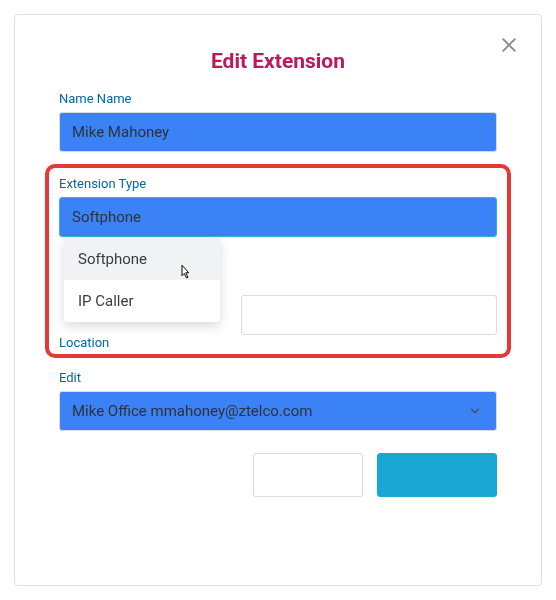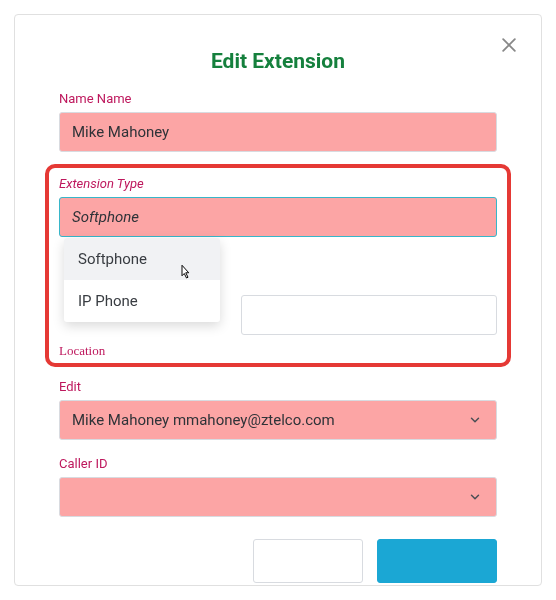--- a/index.html
+++ b/index.html
@@ -28,41 +28,41 @@
     width: 20px;
     height: 20px;
     cursor: pointer;
     color: #888;
   }
   .close-btn svg { width: 100%; height: 100%; display: block; }
   h2.modal-title {
     text-align: center;
     font-size: 21px;
     font-weight: 700;
-    color: #15803d;
+    color: #be185d;
     margin: 14px 0 18px 0;
   }
   .field { margin-bottom: 16px; }
   .field-label {
     font-size: 13px;
-    color: #be185d;
+    color: #0369a1;
     margin-bottom: 6px;
     display: block;
   }
   .text-input, .select-box {
     width: 100%;
     height: 40px;
     border: 1px solid #d8dbe0;
     border-radius: 3px;
     padding: 0 12px;
     font-size: 15px;
     color: #2f3338;
     display: flex;
     align-items: center;
-    background: #fca5a5;
+    background: #3b82f6;
     position: relative;
   }
   .select-box.active {
     border: 1px solid #37b6c9;
   }
   .chev {
     position: absolute;
     right: 14px;
     top: 50%;
     transform: translateY(-50%);
@@ -162,70 +162,59 @@
   <h2 class="modal-title">Edit Extension</h2>
 
   <div class="field">
     <label class="field-label">Name Name</label>
     <div class="text-input">
       <span>Mike Mahoney</span>
     </div>
   </div>
 
   <div class="highlight-box">
-    <div class="field" style="margin-bottom:8px;font-style:italic;">
+    <div class="field" style="margin-bottom:8px;">
       <label class="field-label">Extension Type</label>
       <div class="select-box active">
         <span>Softphone</span>
       </div>
     </div>
 
     <div class="dropdown">
       <div class="dropdown-item hovered">
         <span>Softphone</span>
         <div class="cursor">
           <svg viewBox="0 0 24 24" fill="#fff" stroke="#000" stroke-width="1.3">
             <path d="M8 3 L8 17 L11 14 L14 20 L16 19 L13 13 L17 13 Z"></path>
           </svg>
         </div>
       </div>
       <div class="dropdown-item">
-        <span>IP Phone</span>
+        <span>IP Caller</span>
       </div>
     </div>
 
     <div class="partial-input"></div>
 
-    <label class="field-label" style="margin-top:8px; margin-bottom:0;font-family:Liberation Serif, serif;">Location</label>
+    <label class="field-label" style="margin-bottom:0;">Location</label>
   </div>
 
 
   <div class="field">
     <label class="field-label">Edit</label>
     <div class="select-box">
-      <span>Mike Mahoney mmahoney@ztelco.com</span>
+      <span>Mike Office mmahoney@ztelco.com</span>
       <span class="chev">
         <svg viewBox="0 0 24 24" fill="none" stroke="currentColor" stroke-width="2.5" stroke-linecap="round" stroke-linejoin="round">
             <polyline points="6 9 12 15 18 9"></polyline>
           </svg>
       </span>
     </div>
   </div>
 
-  <div class="field">
-    <label class="field-label">Caller ID</label>
-    <div class="select-box">
-      <span></span>
-      <span class="chev">
-        <svg viewBox="0 0 24 24" fill="none" stroke="currentColor" stroke-width="2.5" stroke-linecap="round" stroke-linejoin="round">
-            <polyline points="6 9 12 15 18 9"></polyline>
-          </svg>
-      </span>
-    </div>
-  </div>
 
   <div class="actions">
 
     <div class="spacer"></div>
     <div class="btn btn-cancel">
       
     </div>
     <div class="btn btn-save">
       
     </div>

